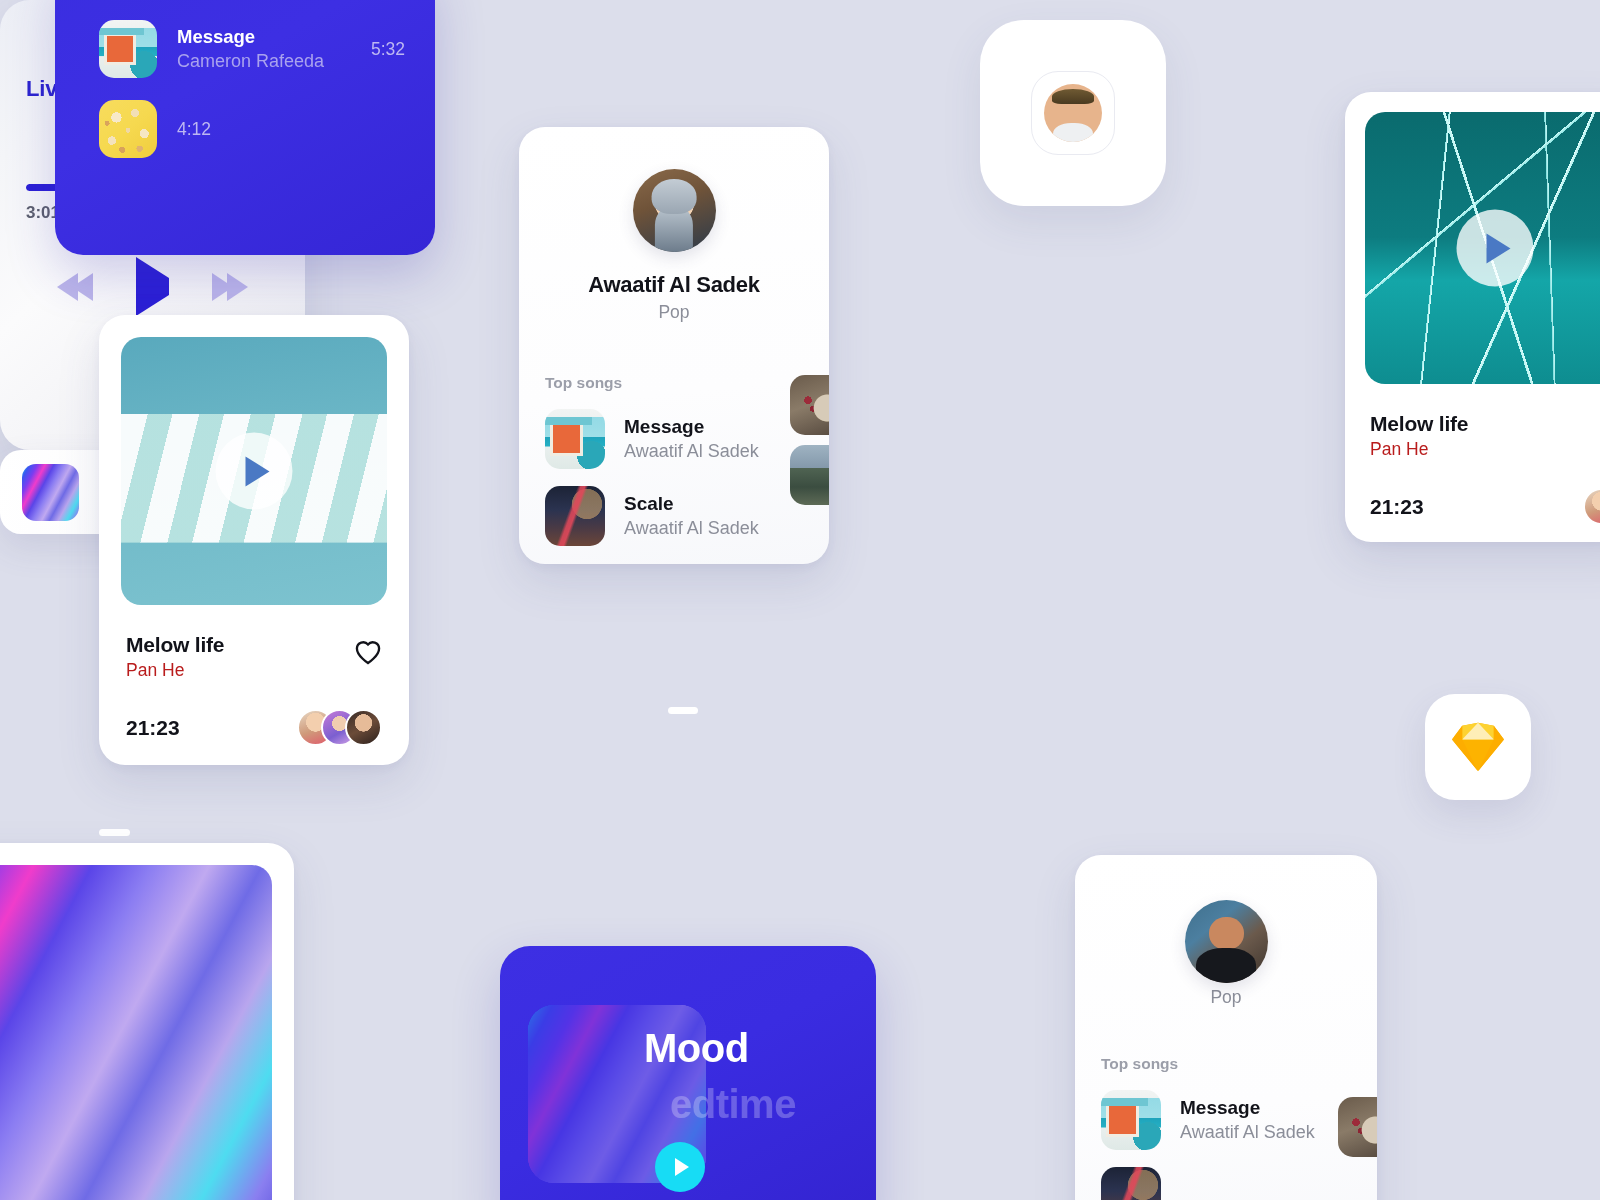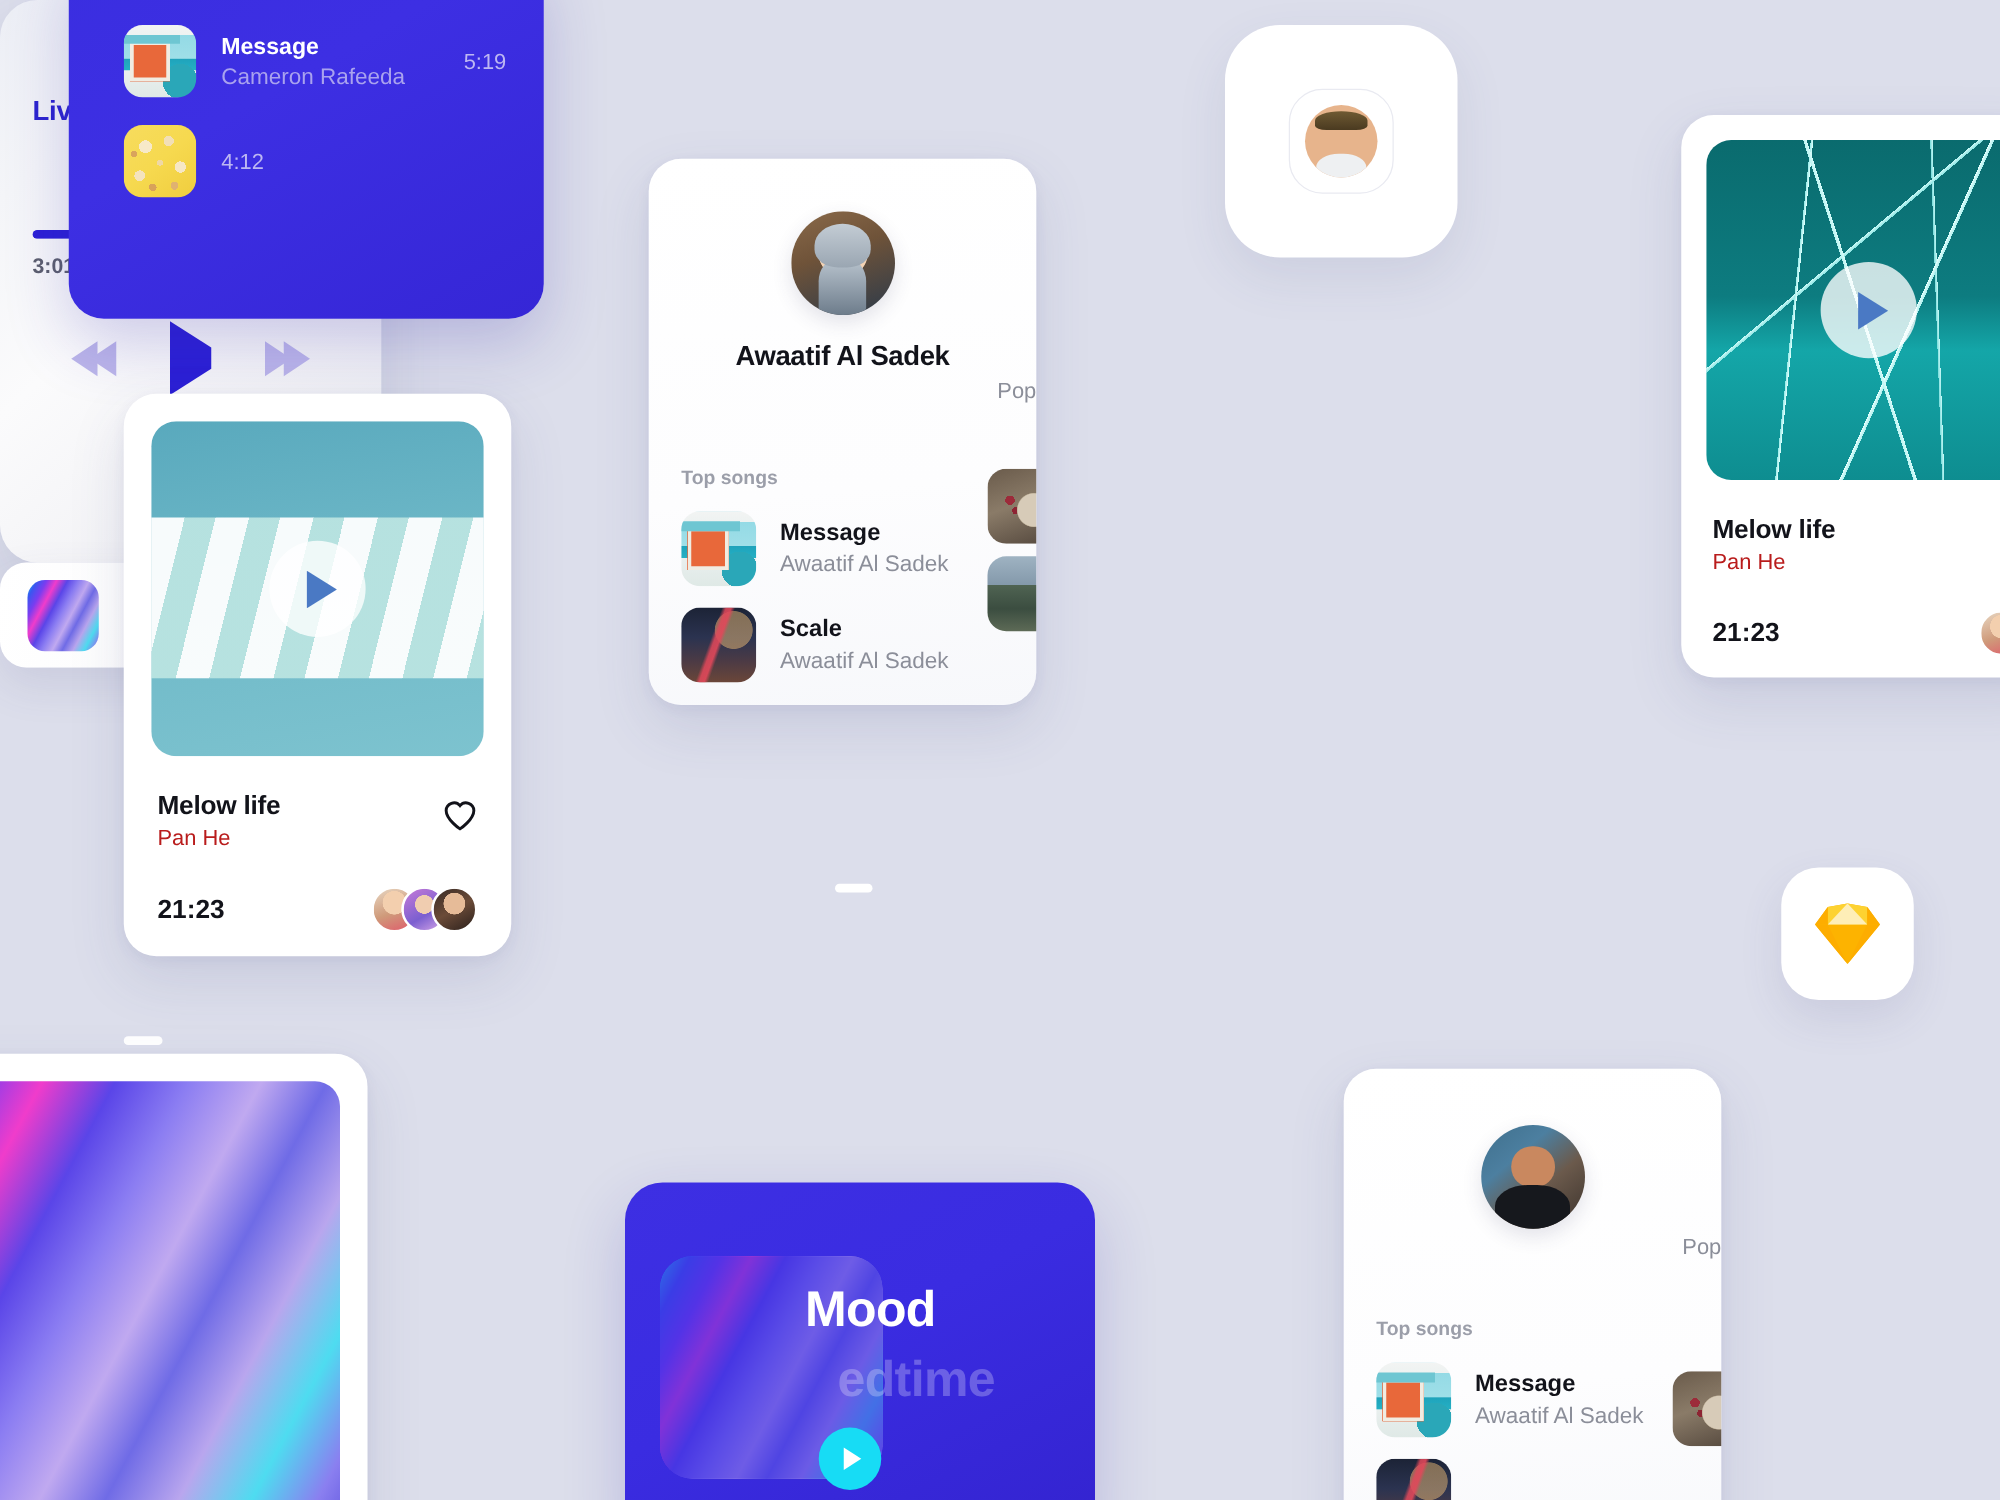--- a/index.html
+++ b/index.html
@@ -156,21 +156,21 @@
     width:46%; height:54%; border-radius: 40% 40% 14% 14%;
     background: linear-gradient(#b9c4ce, #6d7c8b);
   }
   .artist-avatar::before {
     content:""; position:absolute; left:50%; top:12%; transform:translateX(-50%);
     width:54%; height:42%; border-radius:50% 50% 42% 42%;
     background: linear-gradient(#c3ccd4,#9aa6b2);
     z-index: 2;
   }
   .artist-name { text-align: center; font-size: 22px; font-weight: 700; color: #12131a; margin-top: 20px; letter-spacing: -.3px; }
-  .artist-genre { text-align: right; font-size: 17.5px; color: #8b8e99; margin-top: 4px; }
+  .artist-genre { text-align: center; font-size: 17.5px; color: #8b8e99; margin-top: 4px; }
   .section-label { font-size: 15.5px; color: #9b9ea9; padding: 0 26px; margin-top: 51px; font-weight: bold; }
 
   .song-row { display: flex; align-items: center; gap: 19px; padding: 0 26px; margin-top: 17px; }
   .song-thumb { width: 60px; height: 60px; border-radius: 15px; overflow: hidden; flex: none; position: relative; }
   .sr-title { font-size: 19px; font-weight: 700; color: #12131a; line-height: 1.3; }
   .sr-artist { font-size: 18px; color: #8b8e99; line-height: 1.35; }
 
   
   .peek { position: absolute; right: -21px; border-radius: 15px; width: 60px; height: 60px; overflow: hidden; }
 
@@ -307,21 +307,21 @@
 <div class="stage">
 
   <div class="card live-card">
 
     <div class="live-row">
       <span class="thumb art-beachhut" style="position:relative"></span>
       <span class="live-meta">
         <div class="live-song">Message</div>
         <div class="live-artist">Cameron Rafeeda</div>
       </span>
-      <span class="live-time">5:19</span>
+      <span class="live-time">5:32</span>
     </div>
 
     <div class="live-row">
       <span class="thumb art-food"></span>
       <span class="live-time">4:12</span>
     </div>
   </div>
 
   <div class="card melow-left">
     <div class="cover art-pillow">

